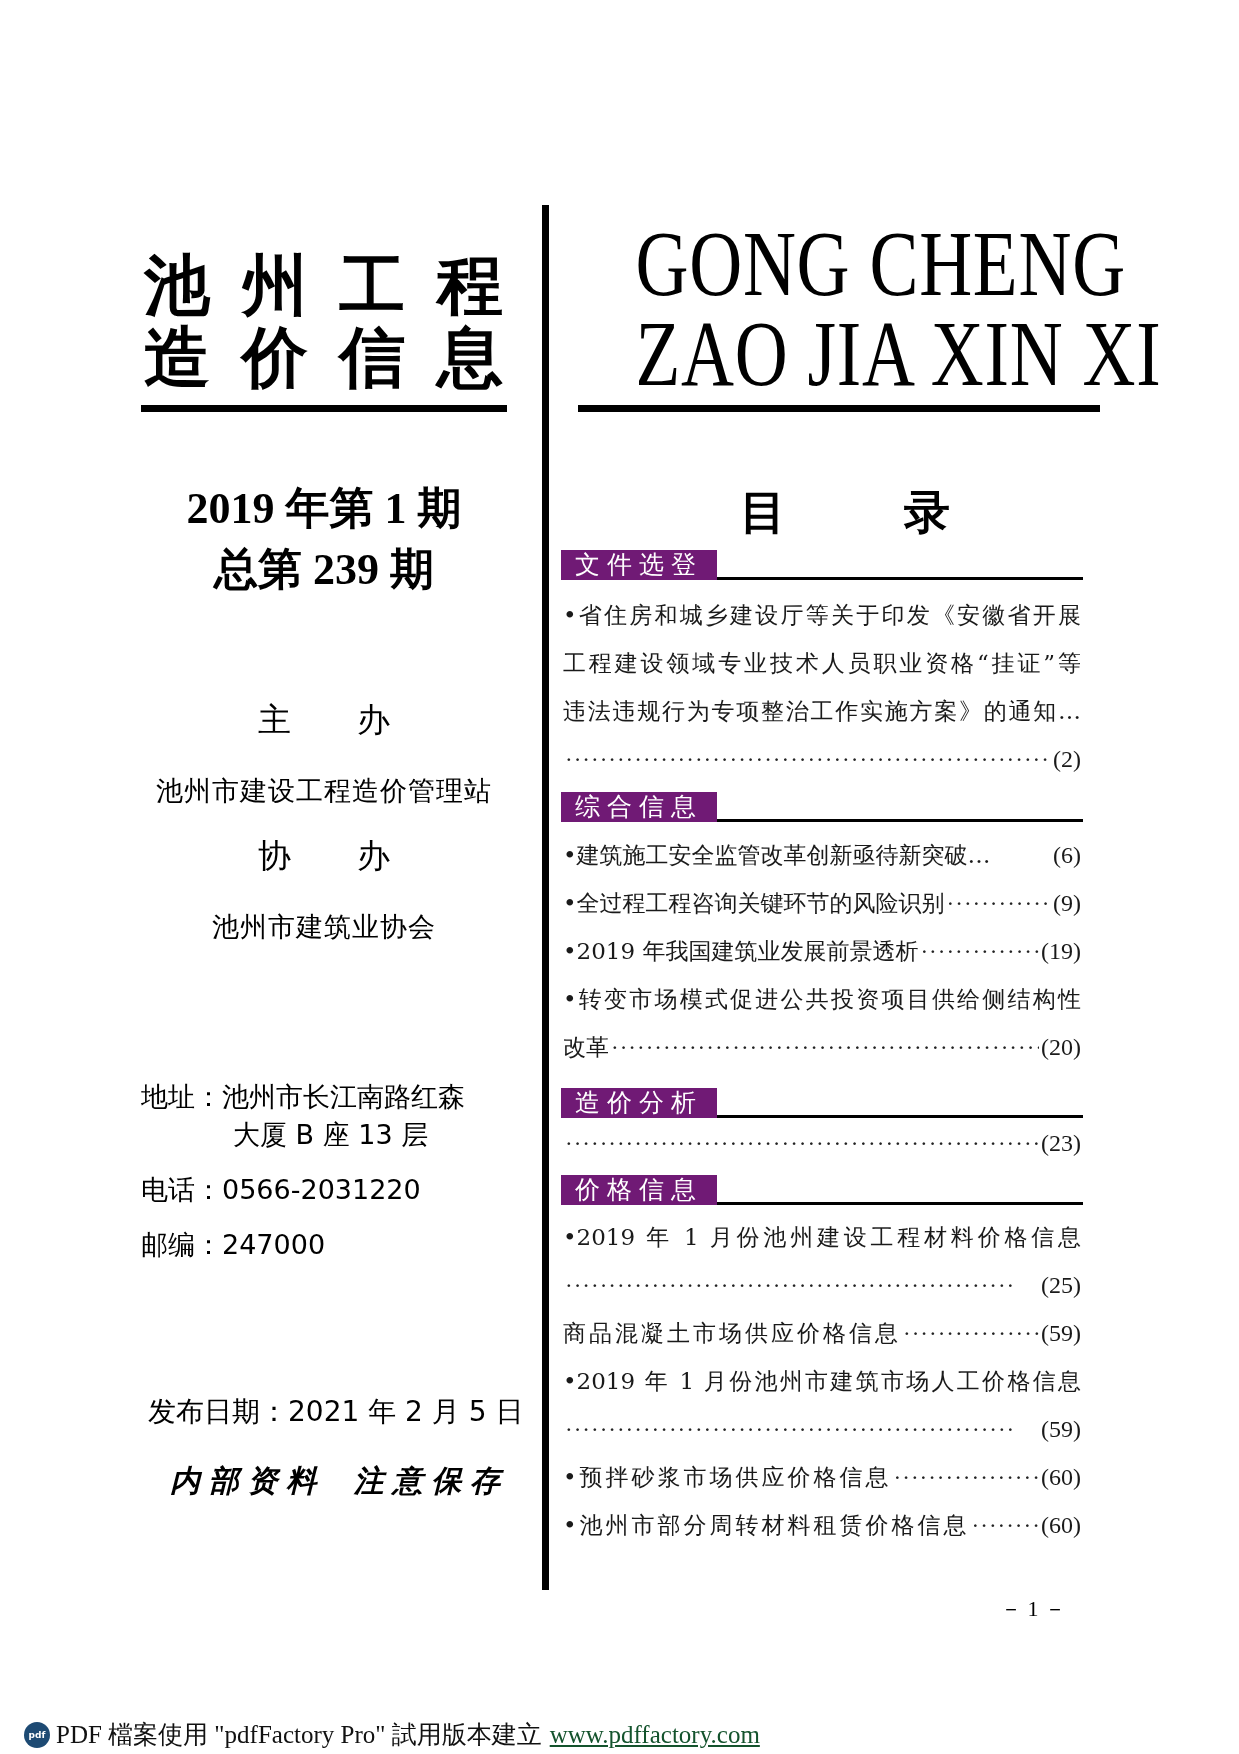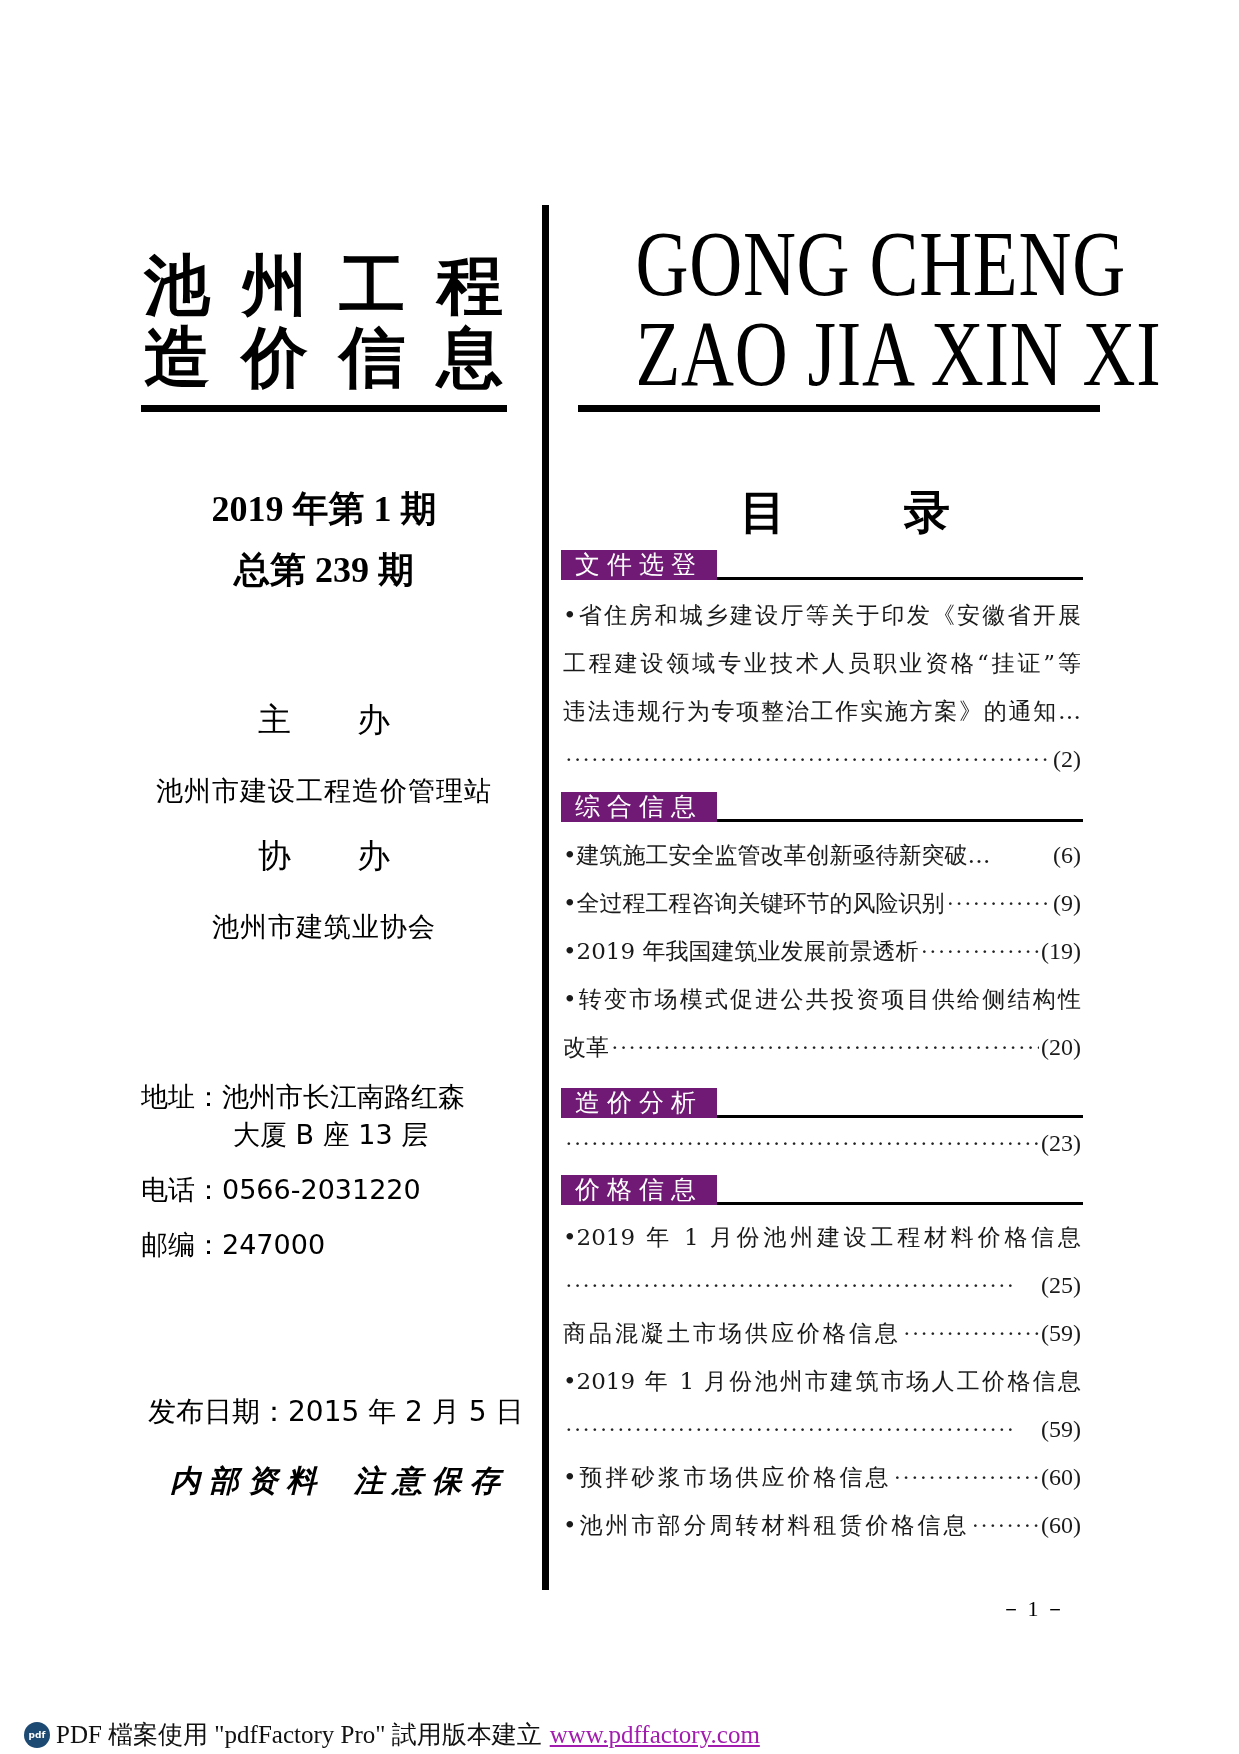--- a/index.html
+++ b/index.html
@@ -30,21 +30,21 @@
       justify-content: space-between;
     }
     .cn-title span { display: inline-block; width: 72px; text-align: center; }
     .rule-left {
       left: 141px; top: 405px; width: 366px; height: 7px; background: #000;
     }
     .issue-line {
       left: 141px; width: 366px; text-align: center;
       font-family: "Liberation Serif", "DejaVu Serif", serif;
       font-weight: bold;
-      font-size: 36px;
+      font-size: 44px;
       line-height: 46px;
     }
     .org-head {
       left: 141px; width: 366px; text-align: center;
       font-size: 33px; line-height: 40px;
       word-spacing: 0;
     }
     .org-name {
       left: 130px; width: 388px; text-align: center;
       font-size: 27px; line-height: 34px;
@@ -161,21 +161,21 @@
     }
     .pdf-logo {
       width: 26px; height: 26px; border-radius: 50%;
       background: #1d4a73; color: #fff;
       font-family: "DejaVu Sans", sans-serif;
       font-size: 9px; font-weight: bold;
       display: flex; align-items: center; justify-content: center;
       margin-right: 6px;
     }
     .watermark a {
-      color: #a21caf; text-decoration: underline; margin-left: 8px;
+      color: #14532d; text-decoration: underline; margin-left: 8px;
     }
   </style>
 </head>
 <body>
 
 <div class="abs cn-title" style="top:250px;">
   <span>池</span>
   <span>州</span>
   <span>工</span>
   <span>程</span>
@@ -201,21 +201,21 @@
 </div>
 <div class="abs contact contact-indent" style="top:1118px;">大厦 B 座 13 层</div>
 <div class="abs contact" style="top:1173px;">
   <span class="lbl">电话：</span><span>0566-2031220</span>
 </div>
 <div class="abs contact" style="top:1228px;">
   <span class="lbl">邮编：</span><span>247000</span>
 </div>
 
 <div class="abs pubdate" style="top:1394px;">
-  <span>发布日期：</span><span>2015 年 2 月 5 日</span>
+  <span>发布日期：</span><span>2021 年 2 月 5 日</span>
 </div>
 <div class="abs notice" style="top:1462px;">
   <span>内</span>
   <span>部</span>
   <span>资</span>
   <span>料</span>
   <span style="width:20px"></span>
   <span>注</span>
   <span>意</span>
   <span>保</span>

